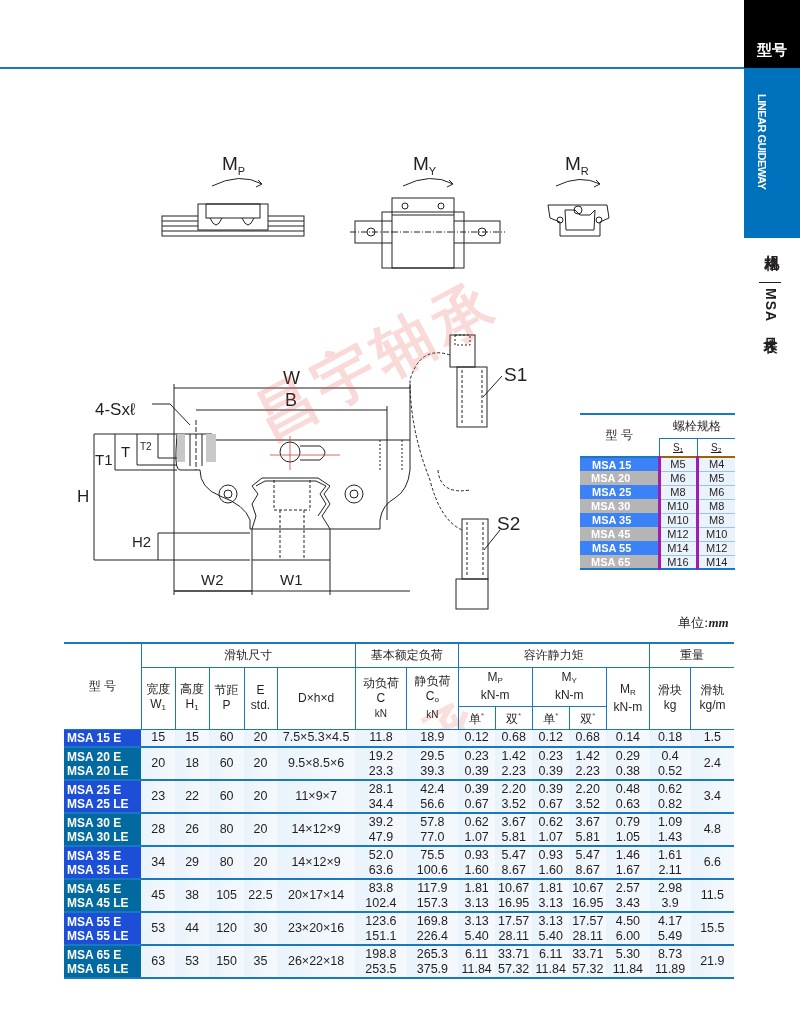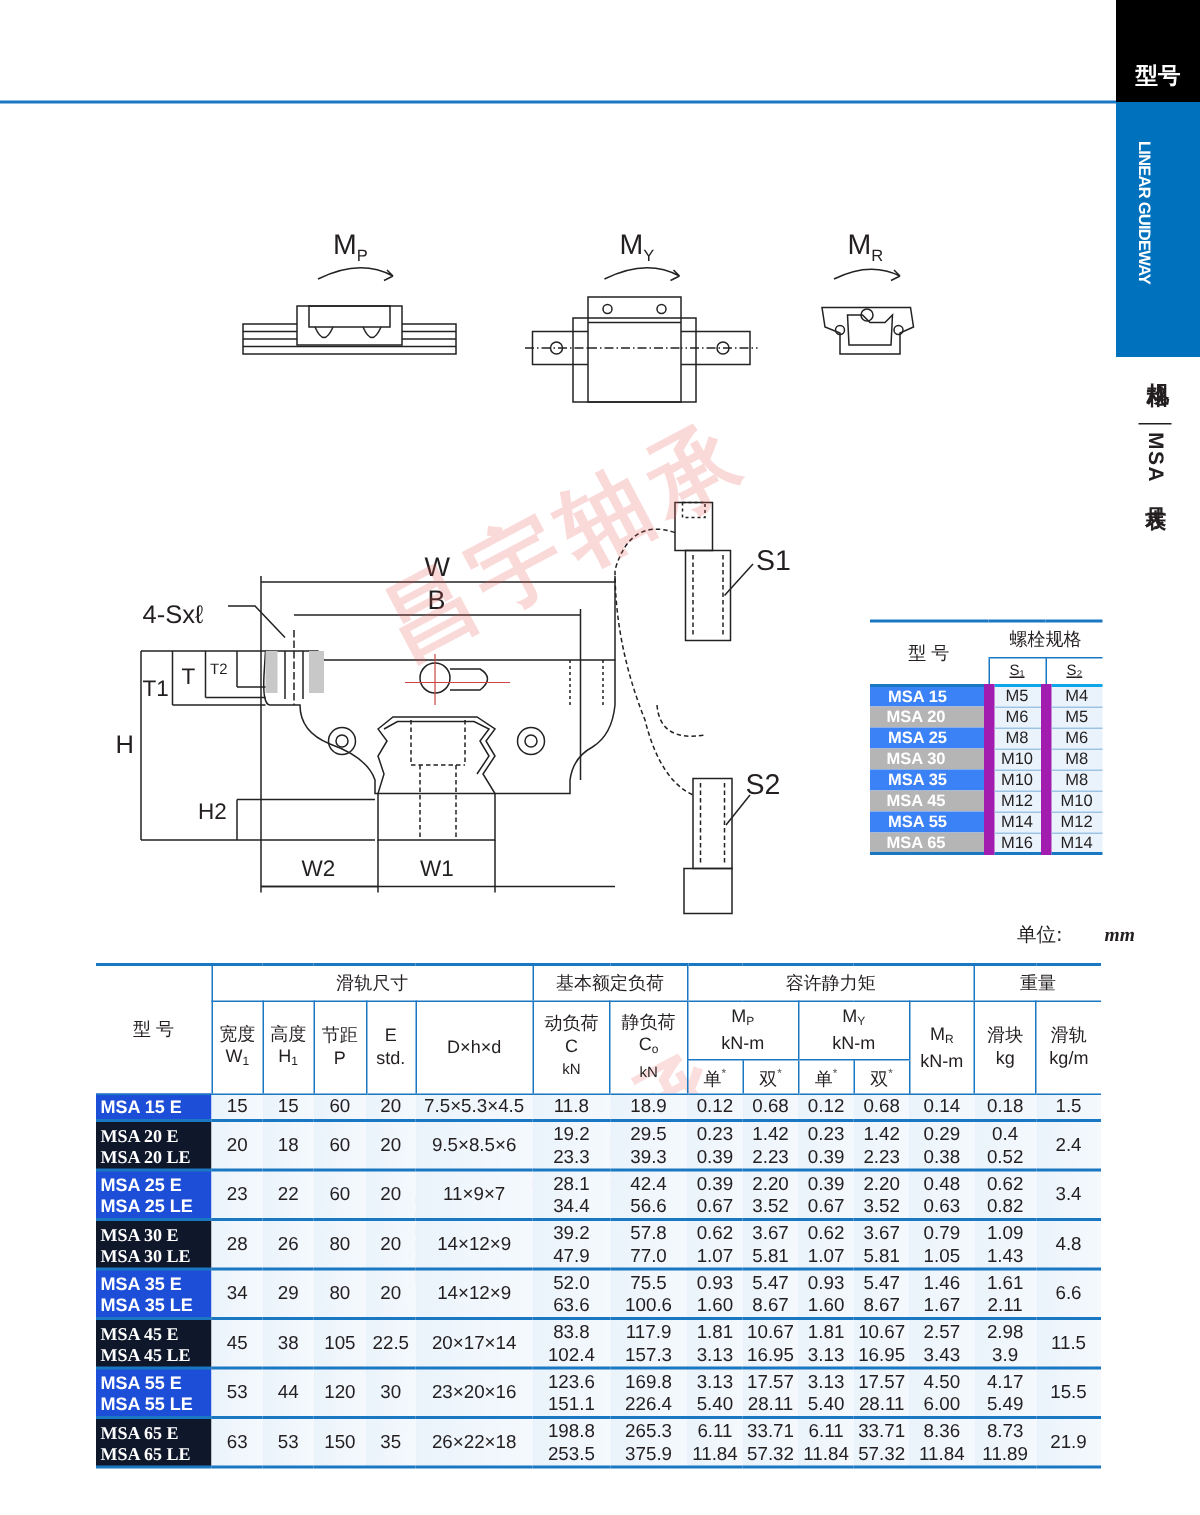--- a/index.html
+++ b/index.html
@@ -18,40 +18,40 @@
 
   .watermark { position: absolute; left: 245px; top: 320px; font-size: 60px; font-weight: bold; color: rgba(232, 80, 80, 0.22); transform: rotate(-28deg); letter-spacing: 6px; pointer-events: none; white-space: nowrap; }
   .watermark2 { position: absolute; left: 235px; top: 740px; font-size: 60px; font-weight: bold; color: rgba(232, 80, 80, 0.18); transform: rotate(-28deg); letter-spacing: 6px; pointer-events: none; white-space: nowrap; }
 
   
   .bolt-table { position: absolute; left: 580px; top: 413px; border-collapse: collapse; font-family: "Liberation Sans", sans-serif; font-size: 11px; }
   .bolt-table td, .bolt-table th { text-align: center; height: 14px; padding: 0; }
   .bolt-table th { font-weight: normal; color: #231f20; }
   .bolt-table .hdr-model { width: 79px; font-size: 12px; border-top: 2px solid #1a77c2; border-bottom: 2px solid #1a77c2; }
   .bolt-table .hdr-spec { height: 24px; border-top: 2px solid #1a77c2; border-bottom: 1px solid #1a77c2; font-size: 12px; }
-  .bolt-table .hdr-s { width: 38px; height: 19px; border-left: 1px solid #1a77c2; border-bottom: 2px solid #0ea5e9; font-size: 10px; text-decoration: underline; }
+  .bolt-table .hdr-s { width: 38px; height: 19px; border-left: 1px solid #1a77c2; border-bottom: 2px solid #a16207; font-size: 10px; text-decoration: underline; }
   .bolt-table .hdr-s:first-child { border-left: 1px solid #1a77c2; }
   .bolt-table td.model { color: #fff; font-weight: bold; font-size: 11px; text-align: left; padding-left: 12px; }
   .bolt-table td.blue { background: #3b82f6; }
   .bolt-table td.gray { background: #b5b5b5; padding-left: 11px; }
-  .bolt-table td.val { background: #eaf3fb; border-left: 7px solid #a21caf; border-bottom: 1px solid #9cc3e4; }
+  .bolt-table td.val { background: #eaf3fb; border-left: 3px solid #a21caf; border-bottom: 1px solid #9cc3e4; }
   .bolt-table tr:last-child td { border-bottom: 2px solid #1a77c2; }
 
   .unit { position: absolute; left: 678px; top: 614px; font-size: 13px; color: #231f20; }
-  .unit i { font-family: "Liberation Serif", serif; font-weight: bold; font-style: italic; margin-left: 28px; }
+  .unit i { font-family: "Liberation Serif", serif; font-weight: bold; font-style: italic; }
 
   
   .main-table { position: absolute; left: 64px; top: 642px; width: 670px; border-collapse: collapse; font-family: "Liberation Sans", sans-serif; font-size: 12px; }
   .main-table th { font-weight: normal; text-align: center; color: #231f20; border-left: 1px solid #1a77c2; border-bottom: 1px solid #1a77c2; padding: 0; line-height: 15px; }
   .main-table thead tr:first-child th { border-top: 2px solid #1a77c2; height: 24px; font-size: 12px; }
   .main-table th.first { border-left: none; width: 75px; font-size: 12px; }
   .main-table td { text-align: center; padding: 0; line-height: 15px; font-size: 12.5px; color: #231f20; }
   .main-table td.model { color: #fff; font-weight: bold; text-align: left; padding-left: 3px; font-size: 12px; line-height: 14px; }
   .main-table td.blue { background: #1d4ed8; }
-  .main-table td.gray { background: #0f172a; font-family: Liberation Serif, serif; }
+  .main-table td.gray { background: #0369a1; }
   .main-table tbody tr { border-bottom: 2px solid #1a77c2; }
   .main-table tbody tr td:not(.model) { background: linear-gradient(90deg, #eaf3fb 0%, #f5f9fd 100%); }
   .main-table tbody tr.r-single td { height: 18px; }
   .main-table tbody tr.r-double td { height: 33px; }
   sub.s { font-size: 8px; vertical-align: -2px; }
   sup.a { font-size: 8px; color: #555; }
 </style>
 </head>
 <body>
 
@@ -613,21 +613,21 @@
         </td>
         <td>
           <div>6.11</div>
           <div>11.84</div>
         </td>
         <td>
           <div>33.71</div>
           <div>57.32</div>
         </td>
         <td>
-          <div>8.36</div>
+          <div>5.30</div>
           <div>11.84</div>
         </td>
         <td>
           <div>8.73</div>
           <div>11.89</div>
         </td>
         <td>21.9</td>
       </tr>
     </tbody>
 </table>

